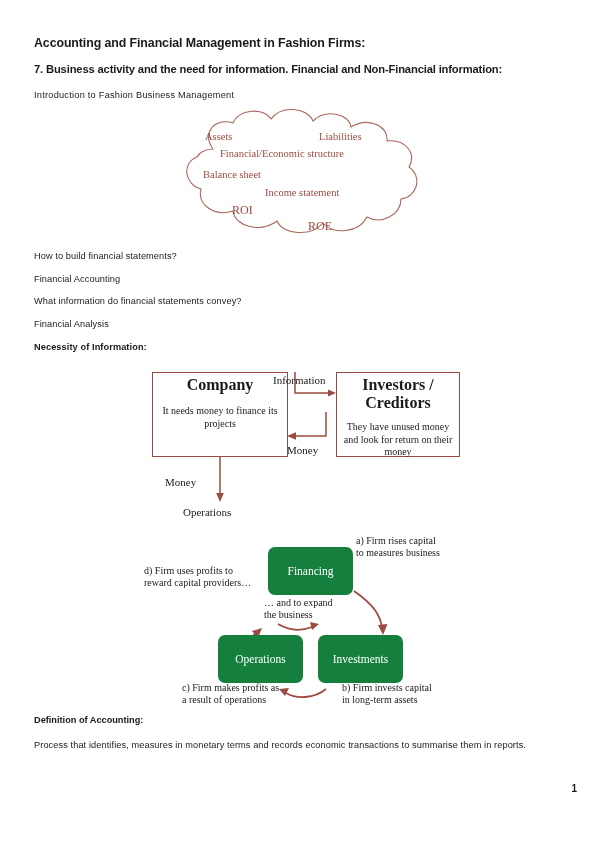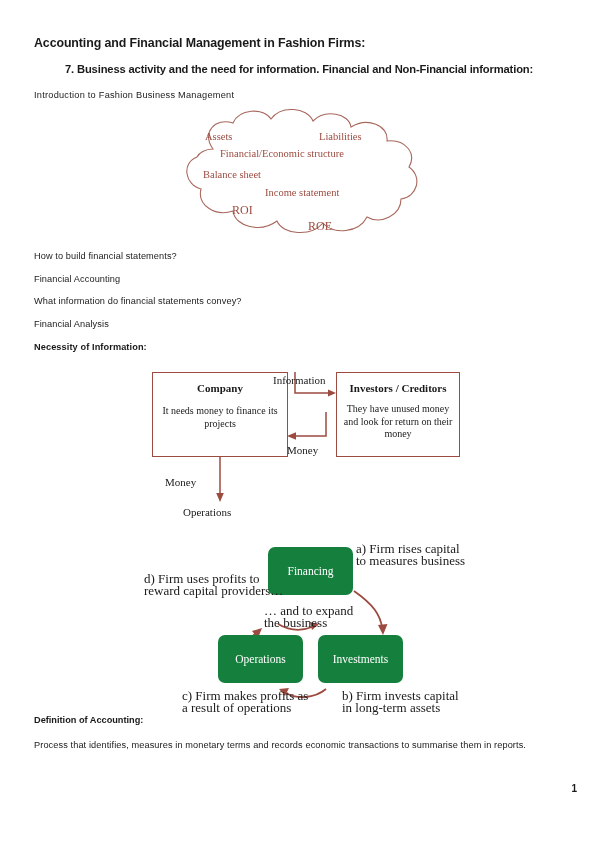--- a/index.html
+++ b/index.html
@@ -14,21 +14,20 @@
   
   .h-title{
     position:absolute;left:34px;top:36px;
     font-size:12.4px;font-weight:bold;letter-spacing:-0.1px;
     white-space:nowrap;
   }
   .h-sub{
     position:absolute;left:34px;top:63px;
     font-size:11.2px;font-weight:bold;letter-spacing:-0.15px;
     white-space:nowrap;
-    margin-left:31px;
   }
   .intro{
     position:absolute;left:34px;top:90px;
     font-size:9.2px;letter-spacing:0.25px;white-space:nowrap;
   }
   .qline{
     position:absolute;left:34px;
     font-size:9.2px;letter-spacing:0.1px;white-space:nowrap;
   }
   .qline.b{font-weight:bold;}
@@ -66,21 +65,21 @@
   
   .d2{position:absolute;left:140px;top:360px;width:330px;height:175px;}
   .d2 svg{position:absolute;left:0;top:0;}
   .box2{
     position:absolute;border:1.4px solid #9C4B40;background:#fff;
     font-family:"Liberation Serif", serif;text-align:center;
     box-sizing:border-box;
   }
   .box-company{left:12px;top:12px;width:136px;height:85px;}
   .box-investors{left:196px;top:12px;width:124px;height:85px;}
-  .box2 .bt{font-weight:bold;font-size:11px;margin-top:9px;}
+  .box2 .bt{font-weight:bold;font-size:16px;margin-top:3px;}
   .box2 .bb{font-size:10px;line-height:13px;margin-top:10px;padding:0 6px;}
   .box-investors .bb{margin-top:9px;line-height:12.5px;}
   .lbl2{
     position:absolute;font-family:"Liberation Serif", serif;
     font-size:11px;color:#1a1a1a;white-space:nowrap;
   }
   .lbl-info{left:133px;top:14px;}
   .lbl-money1{left:147px;top:84px;}
   .lbl-money2{left:25px;top:116px;}
   .lbl-ops{left:43px;top:146px;font-size:11px;}
@@ -92,21 +91,21 @@
     position:absolute;background:#15803d;border-radius:7px;
     color:#ffffff;font-family:"Liberation Serif", serif;
     display:flex;align-items:center;justify-content:center;
     font-size:11.5px;box-sizing:border-box;
   }
   .rb-financing{left:138px;top:20px;width:85px;height:48px;}
   .rb-operations{left:88px;top:108px;width:85px;height:48px;}
   .rb-investments{left:188px;top:108px;width:85px;height:48px;}
   .ann{
     position:absolute;font-family:"Liberation Serif", serif;
-    font-size:13px;line-height:11.5px;color:#1a1a1a;white-space:nowrap;margin-top:8px;
+    font-size:10px;line-height:11.5px;color:#1a1a1a;white-space:nowrap;
   }
   .ann-a{left:226px;top:8px;}
   .ann-d{left:14px;top:38px;}
   .ann-exp{left:134px;top:70px;}
   .ann-c{left:52px;top:155px;}
   .ann-b{left:212px;top:155px;}
 </style>
 </head>
 <body>
 

